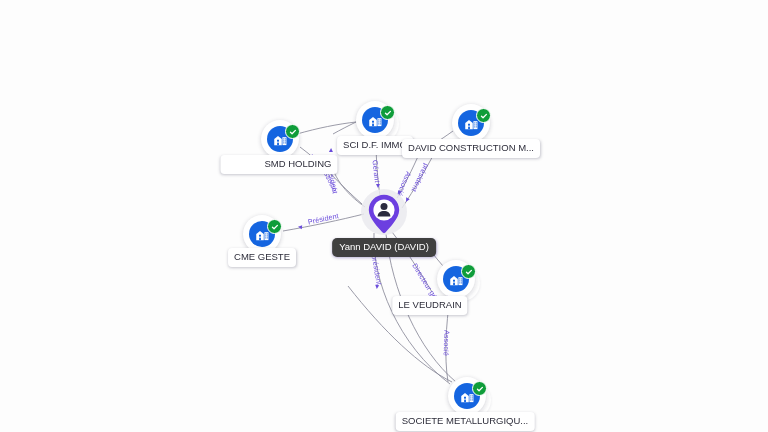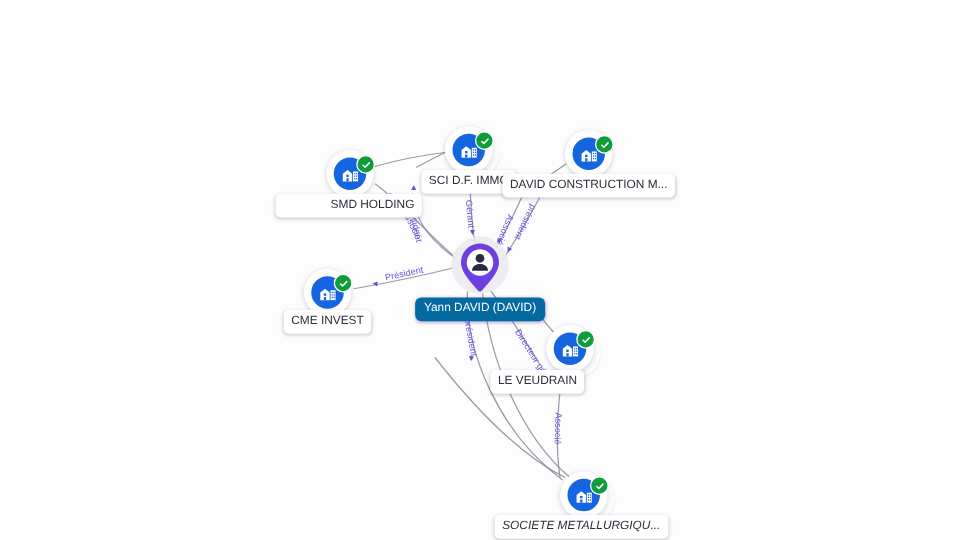--- a/index.html
+++ b/index.html
@@ -271,21 +271,21 @@
             <rect x="6.4" y="12.4" width="3.2" height="3" fill="#1565e0"></rect>
             <rect x="6.6" y="17" width="2.9" height="4" fill="#1565e0"></rect>
           </svg>
         </div>
         <div class="check-badge" style="background: rgb(15, 157, 58);">
           <svg width="8" height="8" viewBox="0 0 12 12" aria-hidden="true">
             <path d="M2.2 6.3 L4.6 8.7 L9.6 3.5" fill="none" stroke="#ffffff" stroke-width="1.9" stroke-linecap="round" stroke-linejoin="round"></path>
           </svg>
         </div>
       </div>
-      <div class="node-label" style="left: 262px; top: 248px; color: rgb(45, 45, 58); z-index: 4;">CME INVEST</div>
+      <div class="node-label" style="left: 262px; top: 248px; color: rgb(45, 45, 58); z-index: 4;">CME GESTE</div>
       <div class="node" style="left: 456px; top: 279px;">
         <div class="node-stack stack-c"></div>
         <div class="node-stack stack-b"></div>
         <div class="node-disc"></div>
         <div class="node-icon" style="background: rgb(21, 101, 224);">
           <svg width="15" height="15" viewBox="0 0 24 24" aria-hidden="true">
             <path d="M2 21 V11.2 L8 6.4 L14 11.2 V21 Z" fill="#ffffff"></path>
             <rect x="15.1" y="8.3" width="6.4" height="12.7" fill="#ffffff"></rect>
             <rect x="16.5" y="10.2" width="1.5" height="1.7" fill="#1565e0"></rect>
             <rect x="19" y="10.2" width="1.5" height="1.7" fill="#1565e0"></rect>
@@ -321,29 +321,29 @@
             <rect x="6.4" y="12.4" width="3.2" height="3" fill="#1565e0"></rect>
             <rect x="6.6" y="17" width="2.9" height="4" fill="#1565e0"></rect>
           </svg>
         </div>
         <div class="check-badge" style="background: rgb(15, 157, 58);">
           <svg width="8" height="8" viewBox="0 0 12 12" aria-hidden="true">
             <path d="M2.2 6.3 L4.6 8.7 L9.6 3.5" fill="none" stroke="#ffffff" stroke-width="1.9" stroke-linecap="round" stroke-linejoin="round"></path>
           </svg>
         </div>
       </div>
-      <div class="node-label" style="left: 465px; top: 412px; color: rgb(45, 45, 58); z-index: 4; font-style: italic;">SOCIETE METALLURGIQU...</div>
+      <div class="node-label" style="left: 465px; top: 412px; color: rgb(45, 45, 58); z-index: 4;">SOCIETE METALLURGIQU...</div>
     </div>
 
   <div class="person-node" id="person-node" style="left: 384px; top: 212px;">
     <div class="person-halo"></div>
     <div class="pin-wrap">
       <svg width="32" height="40" viewBox="0 0 32 40">
         <path d="M16 0.8 C7.6 0.8 0.8 7.6 0.8 16 C0.8 24.5 10.5 33.5 14.3 38.3 C15.2 39.4 16.8 39.4 17.7 38.3 C21.5 33.5 31.2 24.5 31.2 16 C31.2 7.6 24.4 0.8 16 0.8 Z" fill="#6c3fe0"></path>
         <circle cx="16" cy="16" r="10.6" fill="#ffffff"></circle>
         <circle cx="16" cy="12.6" r="3.5" fill="#2b2b40"></circle>
         <path d="M9.6 22.6 C9.6 18.9 12.5 17.1 16 17.1 C19.5 17.1 22.4 18.9 22.4 22.6 Z" fill="#2b2b40"></path>
       </svg>
     </div>
-    <div class="person-label" id="person-label" style="left: 0px; top: 26px; background: #0369a1; color: rgb(255, 255, 255);">Yann DAVID (DAVID)</div>
+    <div class="person-label" id="person-label" style="left: 0px; top: 26px; background: #404040; color: rgb(255, 255, 255);">Yann DAVID (DAVID)</div>
   </div>
 
 </div>
 
 </body></html>

